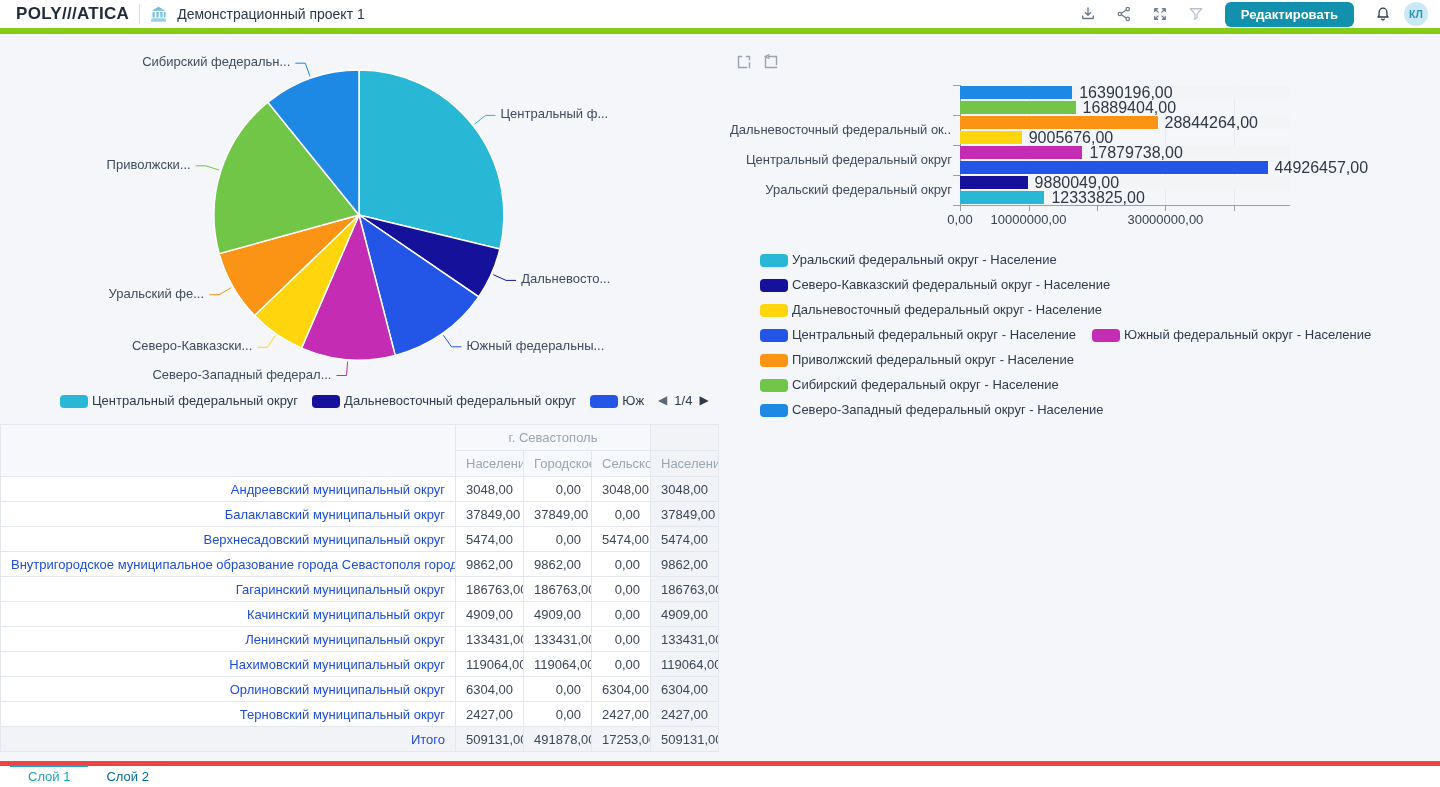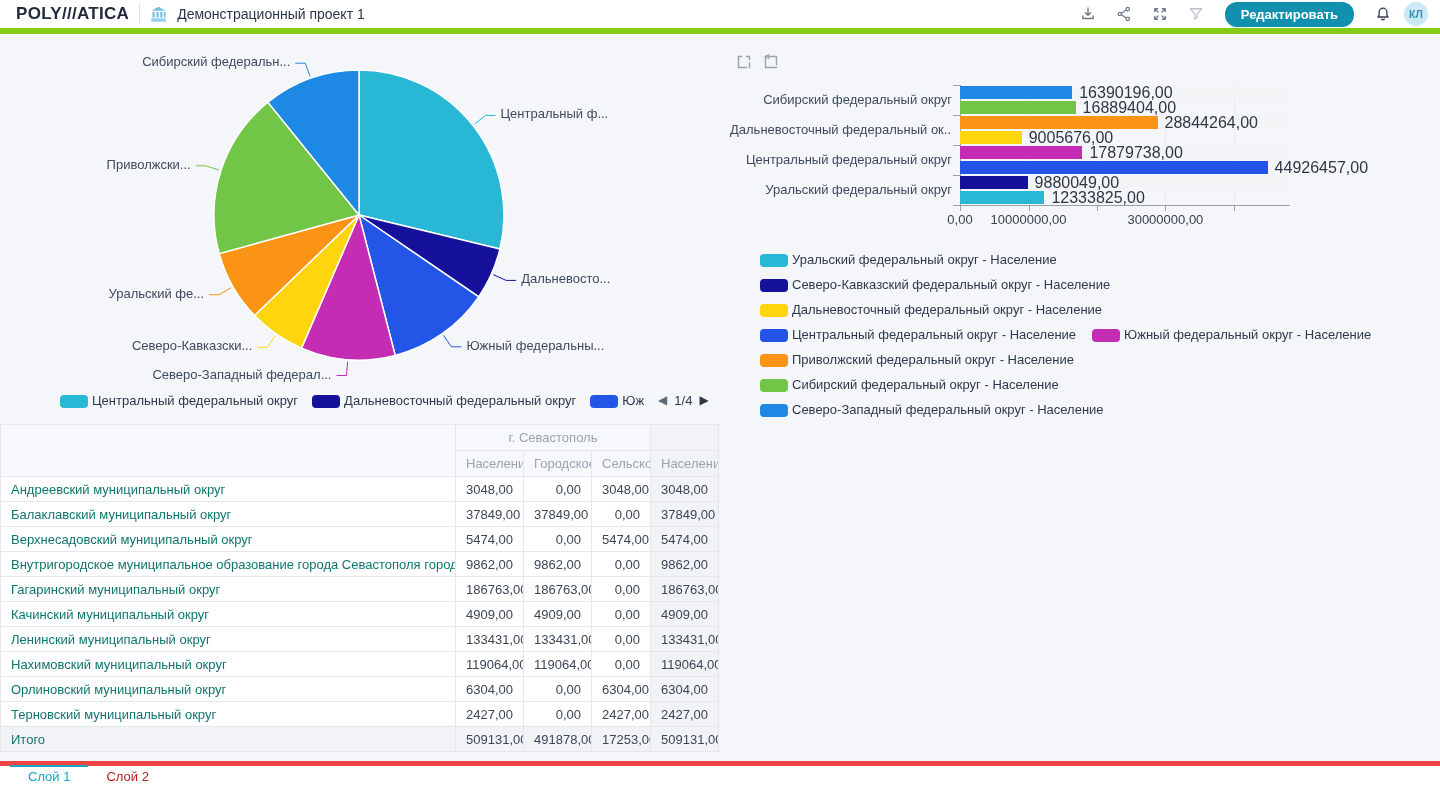--- a/index.html
+++ b/index.html
@@ -22,21 +22,21 @@
   .vdiv { width:1px; height:20px; background:#dde2ea; }
   .bank { display:flex; align-items:center; }
   .ptitle { font-size:14px; color:#2b3648; }
   .h-right { display:flex; align-items:center; gap:6px; }
   .hicon {
     width:30px; height:26px; border:none; background:none; color:#6e7a8a;
     display:flex; align-items:center; justify-content:center; padding:0; cursor:pointer;
   }
   .hicon.dim { color:#bcc3cd; }
   .edit-btn {
-    background:var(--accent); color:#fff; border:none; border-radius:12px; height:25px;
+    background:var(--accent); color:#fff; border:none; border-radius:6px; height:25px;
     padding:0 16px; font-size:13px; font-weight:bold; font-family:inherit; cursor:pointer; margin:0 8px;
   }
   .avatar {
     width:24px; height:24px; border-radius:50%; background:#cbe9f5; color:#2a93b8;
     font-size:10.5px; font-weight:bold; display:flex; align-items:center; justify-content:center; cursor:pointer;
   }
 
   
   main { position:relative; height:727px; }
   .left-col  { position:absolute; left:0; top:0; width:720px; height:100%; }
@@ -60,21 +60,21 @@
   
   #pivot {
     position:absolute; left:0; top:390px; width:718px;
     border-collapse:collapse; table-layout:fixed; background:#fff;
   }
   #pivot th, #pivot td {
     border:1px solid #e4e8ee; font-weight:normal; font-size:13px;
     padding:0 10px; height:25px; overflow:hidden; white-space:nowrap;
   }
   #pivot th { background:#f7f8fb; color:#9aa4b2; text-align:center; height:26px; }
-  .td-name { color:#0f766e; text-align:left; background:#fff; }
+  .td-name { color:#1d4ed8; text-align:right; background:#fff; }
   .td-num  { color:#3c4656; text-align:right; background:#fff; }
   .col-last { background:#f1f3f7 !important; }
   .row-total td { background:#f1f3f7 !important; }
 
   
   .chart-toolbar { position:absolute; left:5px; top:20px; display:flex; gap:9px; }
   .ct-btn { width:18px; height:18px; background:none; border:none; color:#9aa3af; padding:0; cursor:pointer; }
 
   #bar-chart { position:absolute; left:0; top:51px; width:640px; height:150px; }
   #bar-cats { position:absolute; left:0; top:0; width:222px; height:120px; }
@@ -97,21 +97,21 @@
   #bar-legend { position:absolute; left:30px; top:218px; display:flex; flex-direction:column; gap:10px; }
   .bl-row { display:flex; align-items:center; gap:16px; }
 
   
   footer.tab-bar {
     height:26px; background:#fff; border-top:5px solid #ef4444;
     display:flex; align-items:stretch; padding-left:10px;
   }
   .tab {
     display:flex; align-items:center; padding:0 18px; font-size:13px;
-    color:#b91c1c; cursor:pointer; position:relative;
+    color:#0369a1; cursor:pointer; position:relative;
   }
   .tab.active { color:var(--tab-active); }
   .tab.active::before {
     content:""; position:absolute; left:0; right:0; top:-1px; height:2px; background:var(--tab-active);
   }
 </style>
 </head>
 <body>
 
 <header>
@@ -323,21 +323,20 @@
       </button>
       <button class="ct-btn">
         <svg width="16" height="16" viewBox="0 0 16 16" fill="none" stroke="currentColor" stroke-width="1.4" stroke-linecap="square">
             <path d="M5.5 2.5h8v8M13.5 13.5h-11v-11"></path>
             <path d="M5.8.8 2.5 2.5l3.3 1.7" fill="none"></path>
           </svg>
       </button>
     </div>
     <div id="bar-chart">
       <div id="bar-cats">
-          <div class="bar-category-label" style="top: 0px;">Сибирский федеральный округ</div>
           <div class="bar-category-label" style="top: 30px;">Дальневосточный федеральный ок...</div>
           <div class="bar-category-label" style="top: 60px;">Центральный федеральный округ</div>
           <div class="bar-category-label" style="top: 90px;">Уральский федеральный округ</div>
         </div>
       <div id="bar-plot">
           <div class="gridline" style="left: 68.5px;"></div>
           <div class="gridline" style="left: 136.9px;"></div>
           <div class="gridline" style="left: 205.4px;"></div>
           <div class="gridline" style="left: 273.9px;"></div>
           <div class="yaxis"></div>

